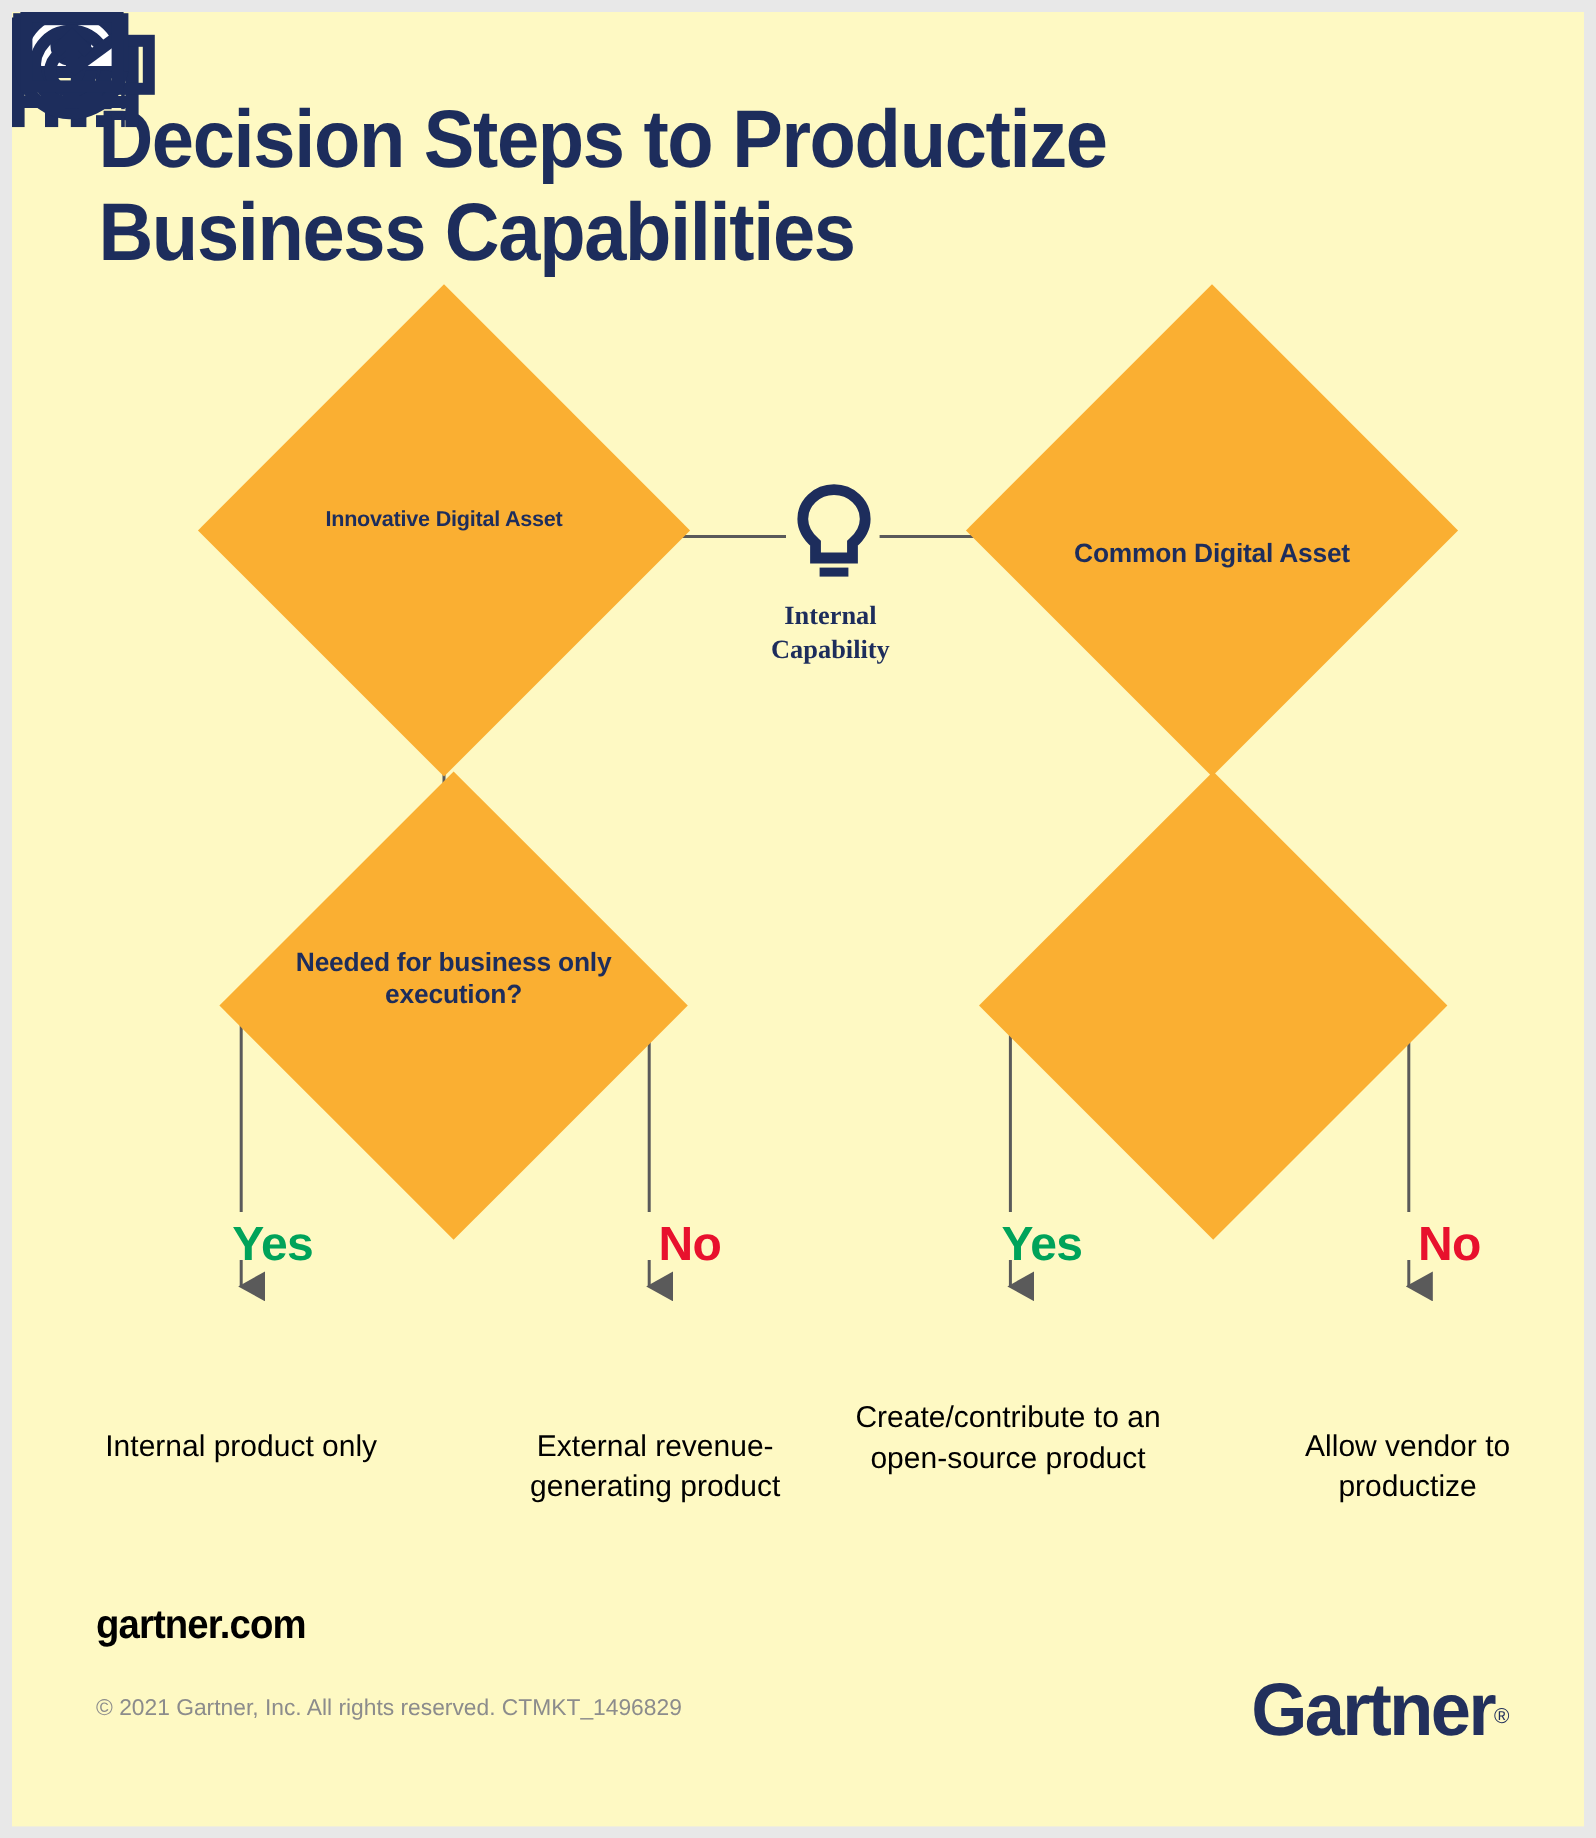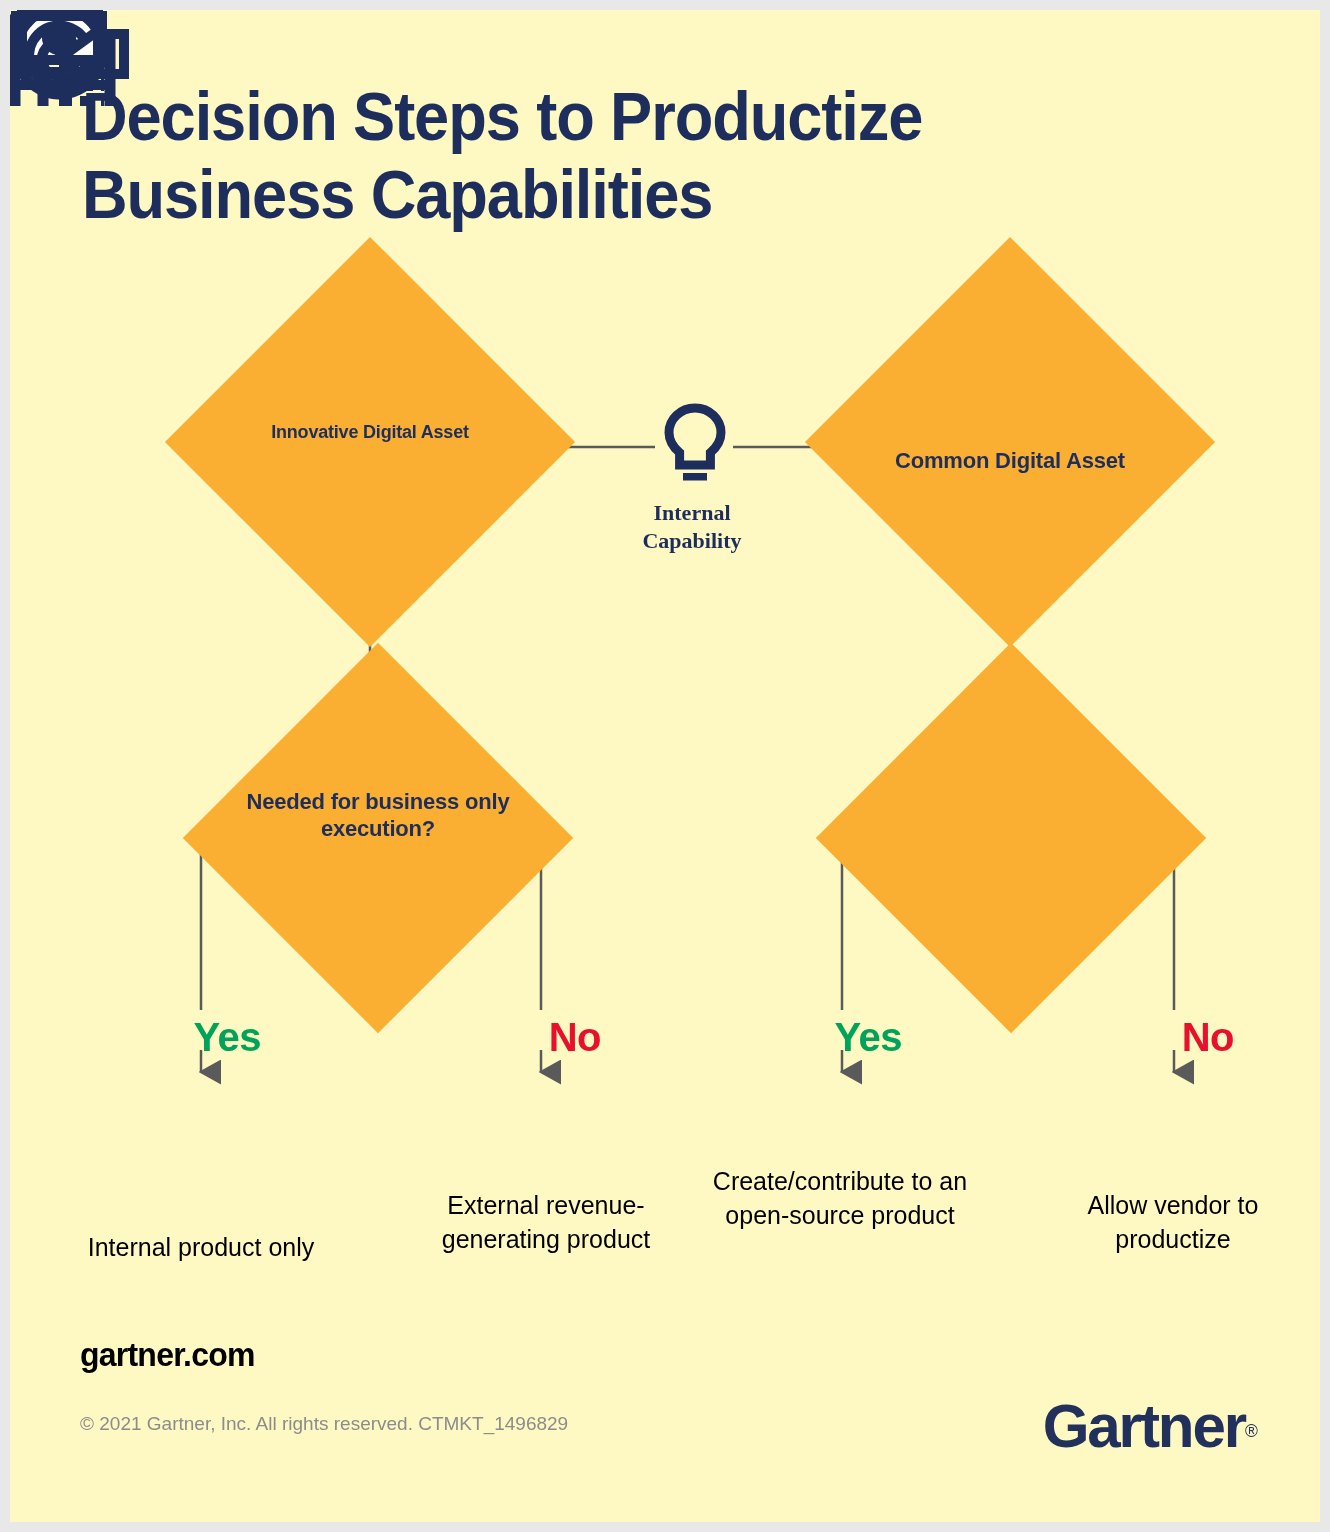--- a/index.html
+++ b/index.html
@@ -113,21 +113,21 @@
   .oi-4 { left: 1112px; top: 1076px; }
 
   
   .outcome-caption {
     position: absolute;
     text-align: center;
     font-size: 25px;
     line-height: 1.37;
     color: #000000;
   }
-  .oc-1 { left: 60px;  top: 1178px; width: 262px; margin-top: 42px; }
+  .oc-1 { left: 60px;  top: 1178px; width: 262px; }
   .oc-2 { left: 400px; top: 1178px; width: 272px; }
   .oc-3 { left: 700px; top: 1154px; width: 260px; }
   .oc-4 { left: 1040px; top: 1178px; width: 246px; }
 
   
   #site {
     position: absolute;
     left: 70px;
     top: 1325px;
     font-weight: 700;

